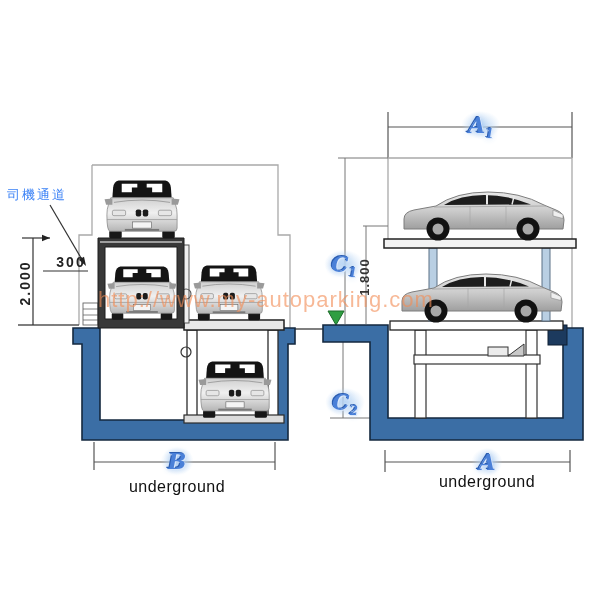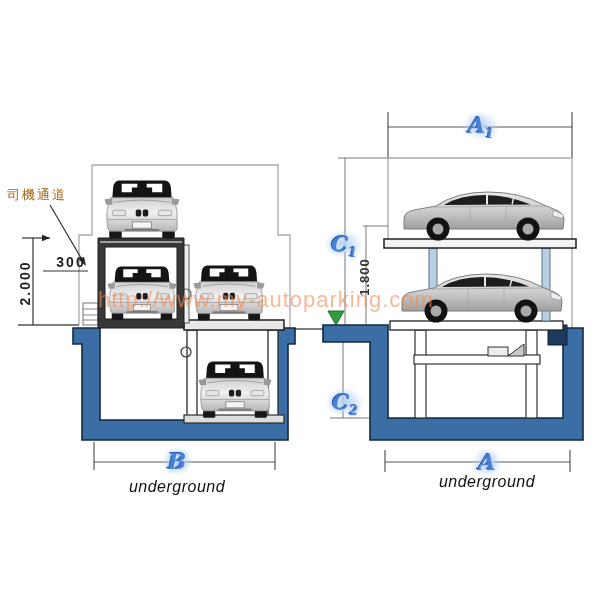--- a/index.html
+++ b/index.html
@@ -4,33 +4,33 @@
 <style>
   html,body{margin:0;padding:0;background:#fff;}
   .canvas{
     position:relative;width:600px;height:600px;background:#ffffff;overflow:hidden;
     font-family:"Liberation Sans",sans-serif;
   }
   .canvas svg{position:absolute;left:0;top:0;}
   .lbl{position:absolute;color:#1b1b1b;}
   .dim-text{font-weight:bold;font-size:14px;letter-spacing:2px;color:#222;}
   .vdim{position:absolute;transform:translate(-50%,-50%) rotate(-90deg);white-space:nowrap;}
-  .cjk{font-size:13px;letter-spacing:2px;color:#a16207;}
+  .cjk{font-size:13px;letter-spacing:2px;color:#3b82f6;}
   .blue-label{
     position:absolute;transform:translate(-50%,-50%);
     font-family:"DejaVu Serif",serif;font-style:italic;font-weight:bold;
     font-size:22px;color:#4a80d8;line-height:1;
     text-shadow:1px 1px 0 #dce9fb,-1px -1px 0 #2a5cb0,0 0 6px rgba(150,190,240,.9);
     background:radial-gradient(closest-side,rgba(186,214,244,.95),rgba(186,214,244,0));
     padding:3px 7px;border-radius:50%;
   }
   .blue-label sub{font-size:12px;line-height:0;}
   .underground{
     position:absolute;transform:translate(-50%,-50%);
-    font-size:16px;letter-spacing:.5px;color:#111;font-weight:500;white-space:nowrap;font-style:italic;
+    font-size:16px;letter-spacing:.5px;color:#111;font-weight:500;white-space:nowrap;
   }
   .watermark{
     position:absolute;left:98px;top:287px;width:360px;
     font-size:22px;letter-spacing:1px;white-space:nowrap;
     color:rgba(242,140,85,.62);z-index:5;pointer-events:none;
   }
 </style>
 </head>
 <body>
 
@@ -187,21 +187,21 @@
   <div class="lbl cjk" style="left:7px;top:186px;">司機通道</div>
 
   <div class="lbl dim-text" style="left:48px;top:254px;width:46px;text-align:center;">300</div>
 
   <div class="vdim dim-text" style="left:25px;top:283px;">2.000</div>
 
   <div class="vdim" style="left:364px;top:277px;font-size:13px;font-weight:bold;letter-spacing:1px;color:#333;">1.800</div>
 
   <div class="blue-label" style="left:481px;top:125px;"><span>A</span><sub>1</sub></div>
 
-  <div class="blue-label" style="left:344px;top:244px;"><span>C</span><sub>1</sub></div>
+  <div class="blue-label" style="left:344px;top:264px;"><span>C</span><sub>1</sub></div>
 
   <div class="blue-label" style="left:345px;top:402px;"><span>C</span><sub>2</sub></div>
 
   <div class="blue-label" style="left:177px;top:461px;">B</div>
 
   <div class="blue-label" style="left:487px;top:462px;">A</div>
 
   <div class="underground" style="left:177px;top:487px;">underground</div>
 
   <div class="underground" style="left:487px;top:482px;">underground</div>

